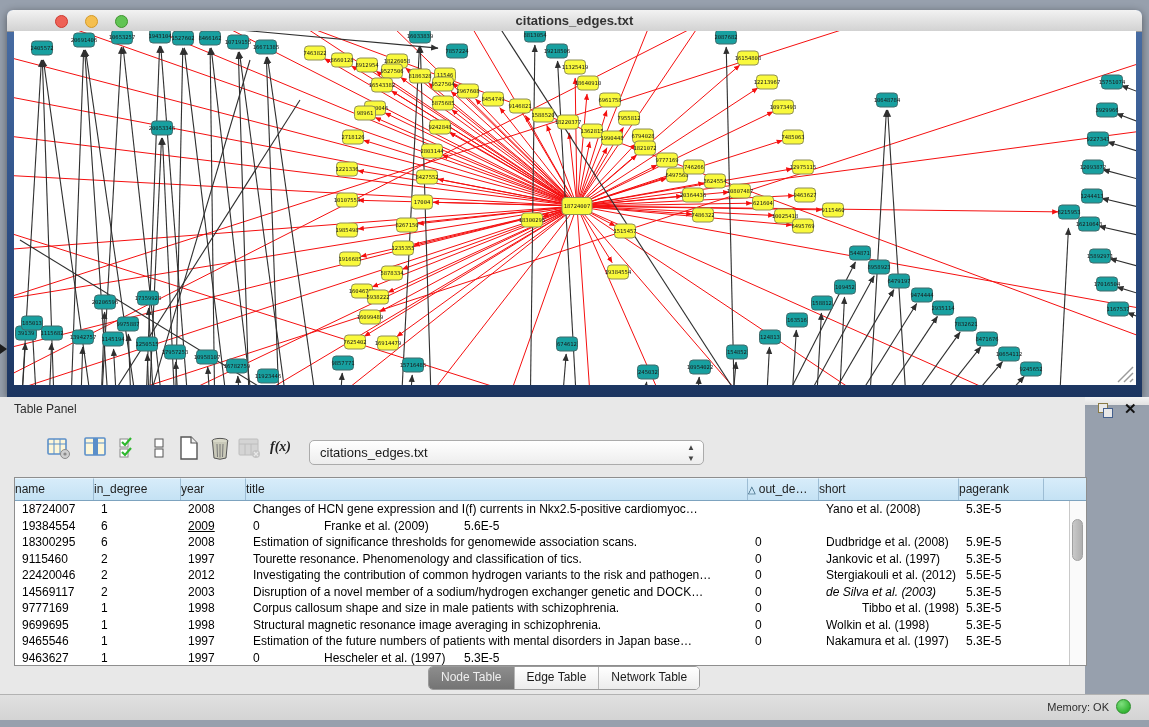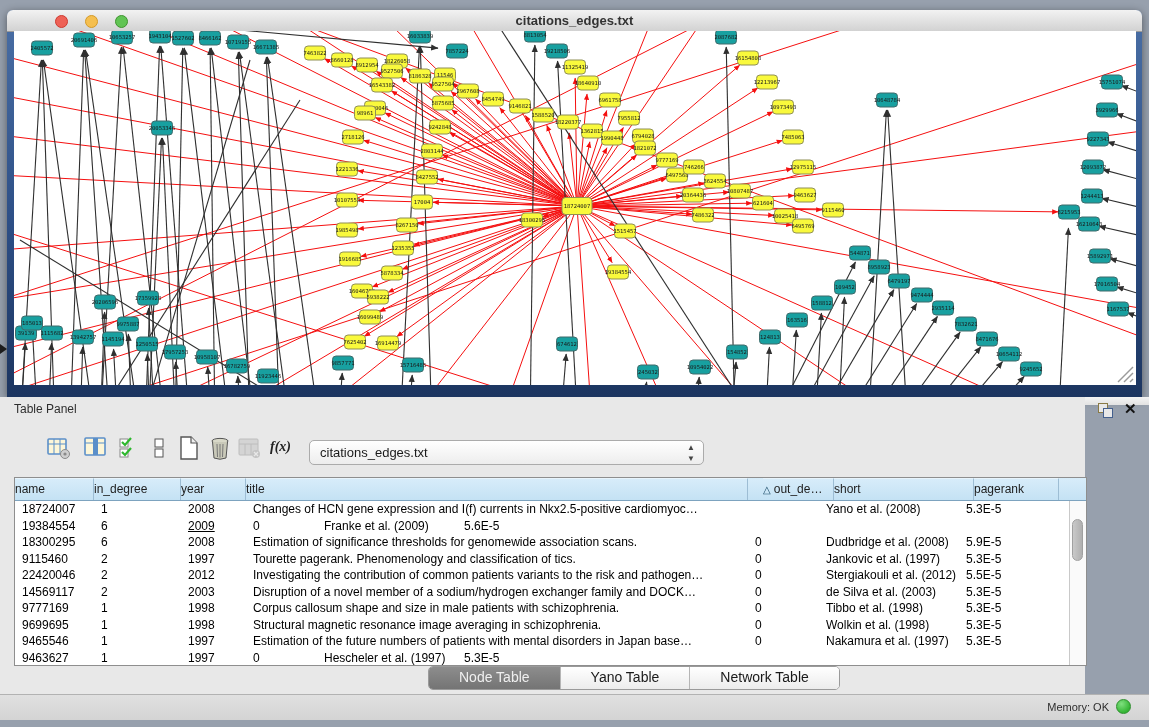--- a/index.html
+++ b/index.html
@@ -95,21 +95,21 @@
     position:absolute;left:2px;top:18px;width:11px;height:42px;border-radius:6px;
     background:linear-gradient(90deg,#c9c9c9,#b0b0b0);border:1px solid #a0a0a0;box-sizing:border-box;
   }
   
   .tabsbar{position:absolute;left:0;top:267px;width:1149px;height:30px;}
   .seg{
     position:absolute;left:428px;top:2px;height:22px;display:flex;
     border:1px solid #9a9a9a;border-radius:5px;overflow:hidden;background:#fff;
   }
   .seg .tab{
-    font-size:14px;line-height:21px;padding:0 30px;color:#1a1a1a;
+    font-size:12px;line-height:21px;padding:0 12px;color:#1a1a1a;
     background:linear-gradient(180deg,#ffffff,#ececec);
     border-right:1px solid #b5b5b5;
   }
   .seg .tab:last-child{border-right:none;}
   .seg .tab.sel{
     background:linear-gradient(180deg,#8d8d8d,#747474);color:#efefef;
   }
   
   .statusbar{
     position:absolute;left:0;top:297px;width:1149px;height:25px;
@@ -881,21 +881,21 @@
       <span class="arrows">▲<br>▼</span>
     </div>
   </div>
 
   <div class="table-wrap">
     <div class="thead" id="thead">
         <div class="th" style="width: 79px;">name</div>
         <div class="th" style="width: 87px;">in_degree</div>
         <div class="th" style="width: 65px;">year</div>
         <div class="th" style="width: 502px;">title</div>
-        <div class="th" style="width: 71px; margin-left: 15px;"><span class="sortglyph">△</span>out_de…</div>
+        <div class="th" style="width: 71px;"><span class="sortglyph">△</span>out_de…</div>
         <div class="th" style="width: 140px;">short</div>
         <div class="th" style="width: 85px;">pagerank</div>
       </div>
     <div id="tbody">
         <div class="trow">
           <div class="td" style="width: 79px;">18724007</div>
           <div class="td" style="width: 87px;">1</div>
           <div class="td" style="width: 65px;">2008</div>
           <div class="td" style="width: 502px;">Changes of HCN gene expression and I(f) currents in Nkx2.5-positive cardiomyoc…</div>
           <div class="td" style="width: 71px; margin-top: 21px;">49</div>
@@ -916,50 +916,50 @@
           <div class="td" style="width: 65px;">2008</div>
           <div class="td" style="width: 502px;">Estimation of significance thresholds for genomewide association scans.</div>
           <div class="td" style="width: 71px;">0</div>
           <div class="td" style="width: 140px;">Dudbridge et al. (2008)</div>
           <div class="td" style="width: 85px;">5.9E-5</div>
         </div>
         <div class="trow">
           <div class="td" style="width: 79px;">9115460</div>
           <div class="td" style="width: 87px;">2</div>
           <div class="td" style="width: 65px;">1997</div>
-          <div class="td" style="width: 502px;">Tourette pagerank. Phenomenology and classification of tics.</div>
+          <div class="td" style="width: 502px;">Tourette resonance. Phenomenology and classification of tics.</div>
           <div class="td" style="width: 71px;">0</div>
           <div class="td" style="width: 140px;">Jankovic et al. (1997)</div>
           <div class="td" style="width: 85px;">5.3E-5</div>
         </div>
         <div class="trow">
           <div class="td" style="width: 79px;">22420046</div>
           <div class="td" style="width: 87px;">2</div>
           <div class="td" style="width: 65px;">2012</div>
-          <div class="td" style="width: 502px;">Investigating the contribution of common patients variants to the risk and pathogen…</div>
+          <div class="td" style="width: 502px;">Investigating the contribution of common hydrogen variants to the risk and pathogen…</div>
           <div class="td" style="width: 71px;">0</div>
           <div class="td" style="width: 140px;">Stergiakouli et al. (2012)</div>
           <div class="td" style="width: 85px;">5.5E-5</div>
         </div>
         <div class="trow">
           <div class="td" style="width: 79px;">14569117</div>
           <div class="td" style="width: 87px;">2</div>
           <div class="td" style="width: 65px;">2003</div>
-          <div class="td" style="width: 502px;">Disruption of a novel member of a sodium/hydrogen exchanger family and DOCK…</div>
+          <div class="td" style="width: 502px;">Disruption of a novel member of a sodium/hydrogen exchanger genetic and DOCK…</div>
           <div class="td" style="width: 71px;">0</div>
-          <div class="td" style="width: 140px;">de Silva et al. (2003)</div>
+          <div class="td" style="width: 140px; font-style: italic;">de Silva et al. (2003)</div>
           <div class="td" style="width: 85px;">5.3E-5</div>
         </div>
         <div class="trow">
           <div class="td" style="width: 79px;">9777169</div>
           <div class="td" style="width: 87px;">1</div>
           <div class="td" style="width: 65px;">1998</div>
           <div class="td" style="width: 502px;">Corpus callosum shape and size in male patients with schizophrenia.</div>
           <div class="td" style="width: 71px;">0</div>
-          <div class="td" style="width: 140px;">Tibbo et al. (1998)</div>
+          <div class="td" style="width: 140px; text-align: right;">Tibbo et al. (1998)</div>
           <div class="td" style="width: 85px;">5.3E-5</div>
         </div>
         <div class="trow">
           <div class="td" style="width: 79px;">9699695</div>
           <div class="td" style="width: 87px;">1</div>
           <div class="td" style="width: 65px;">1998</div>
           <div class="td" style="width: 502px;">Structural magnetic resonance image averaging in schizophrenia.</div>
           <div class="td" style="width: 71px;">0</div>
           <div class="td" style="width: 140px;">Wolkin et al. (1998)</div>
           <div class="td" style="width: 85px;">5.3E-5</div>
@@ -983,21 +983,21 @@
         </div>
       </div>
     <div class="vscroll">
       <div class="thumb"></div>
     </div>
   </div>
 
   <div class="tabsbar">
     <div class="seg" id="tabseg">
         <div class="tab sel">Node Table</div>
-        <div class="tab">Yano Table</div>
+        <div class="tab">Edge Table</div>
         <div class="tab">Network Table</div>
       </div>
   </div>
 
   <div class="statusbar">
     <span class="mem">Memory: OK</span>
     <span class="dot"></span>
   </div>
 </div>
 

